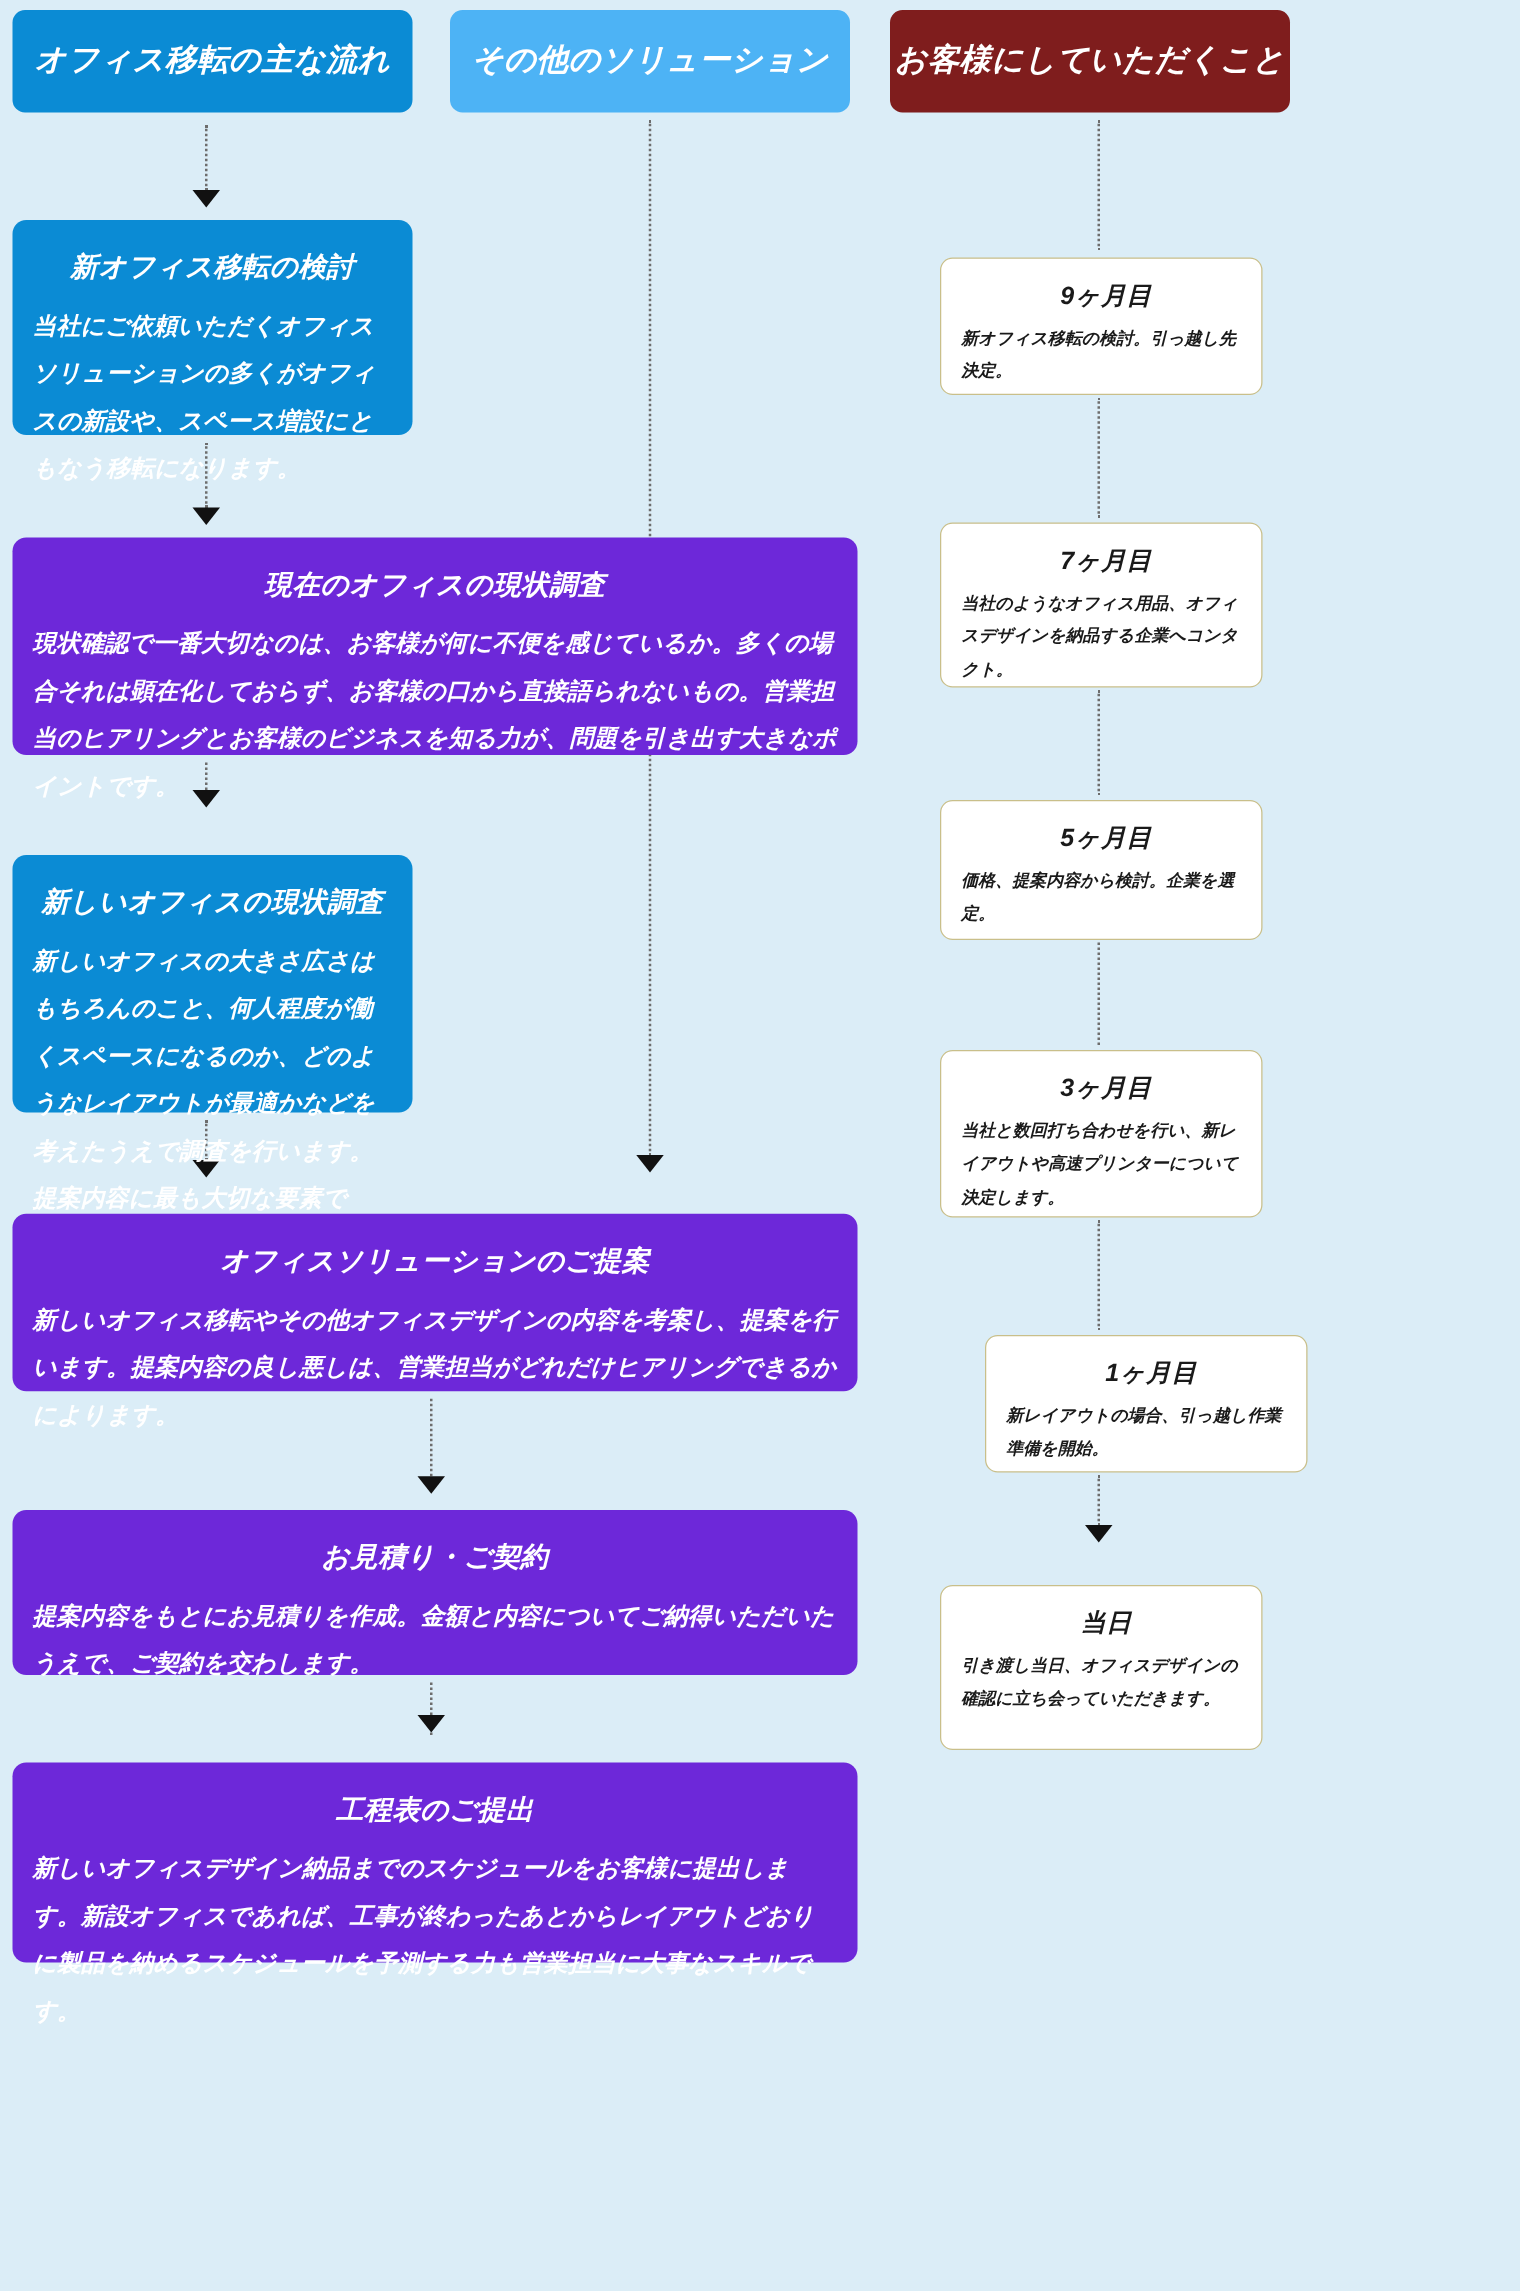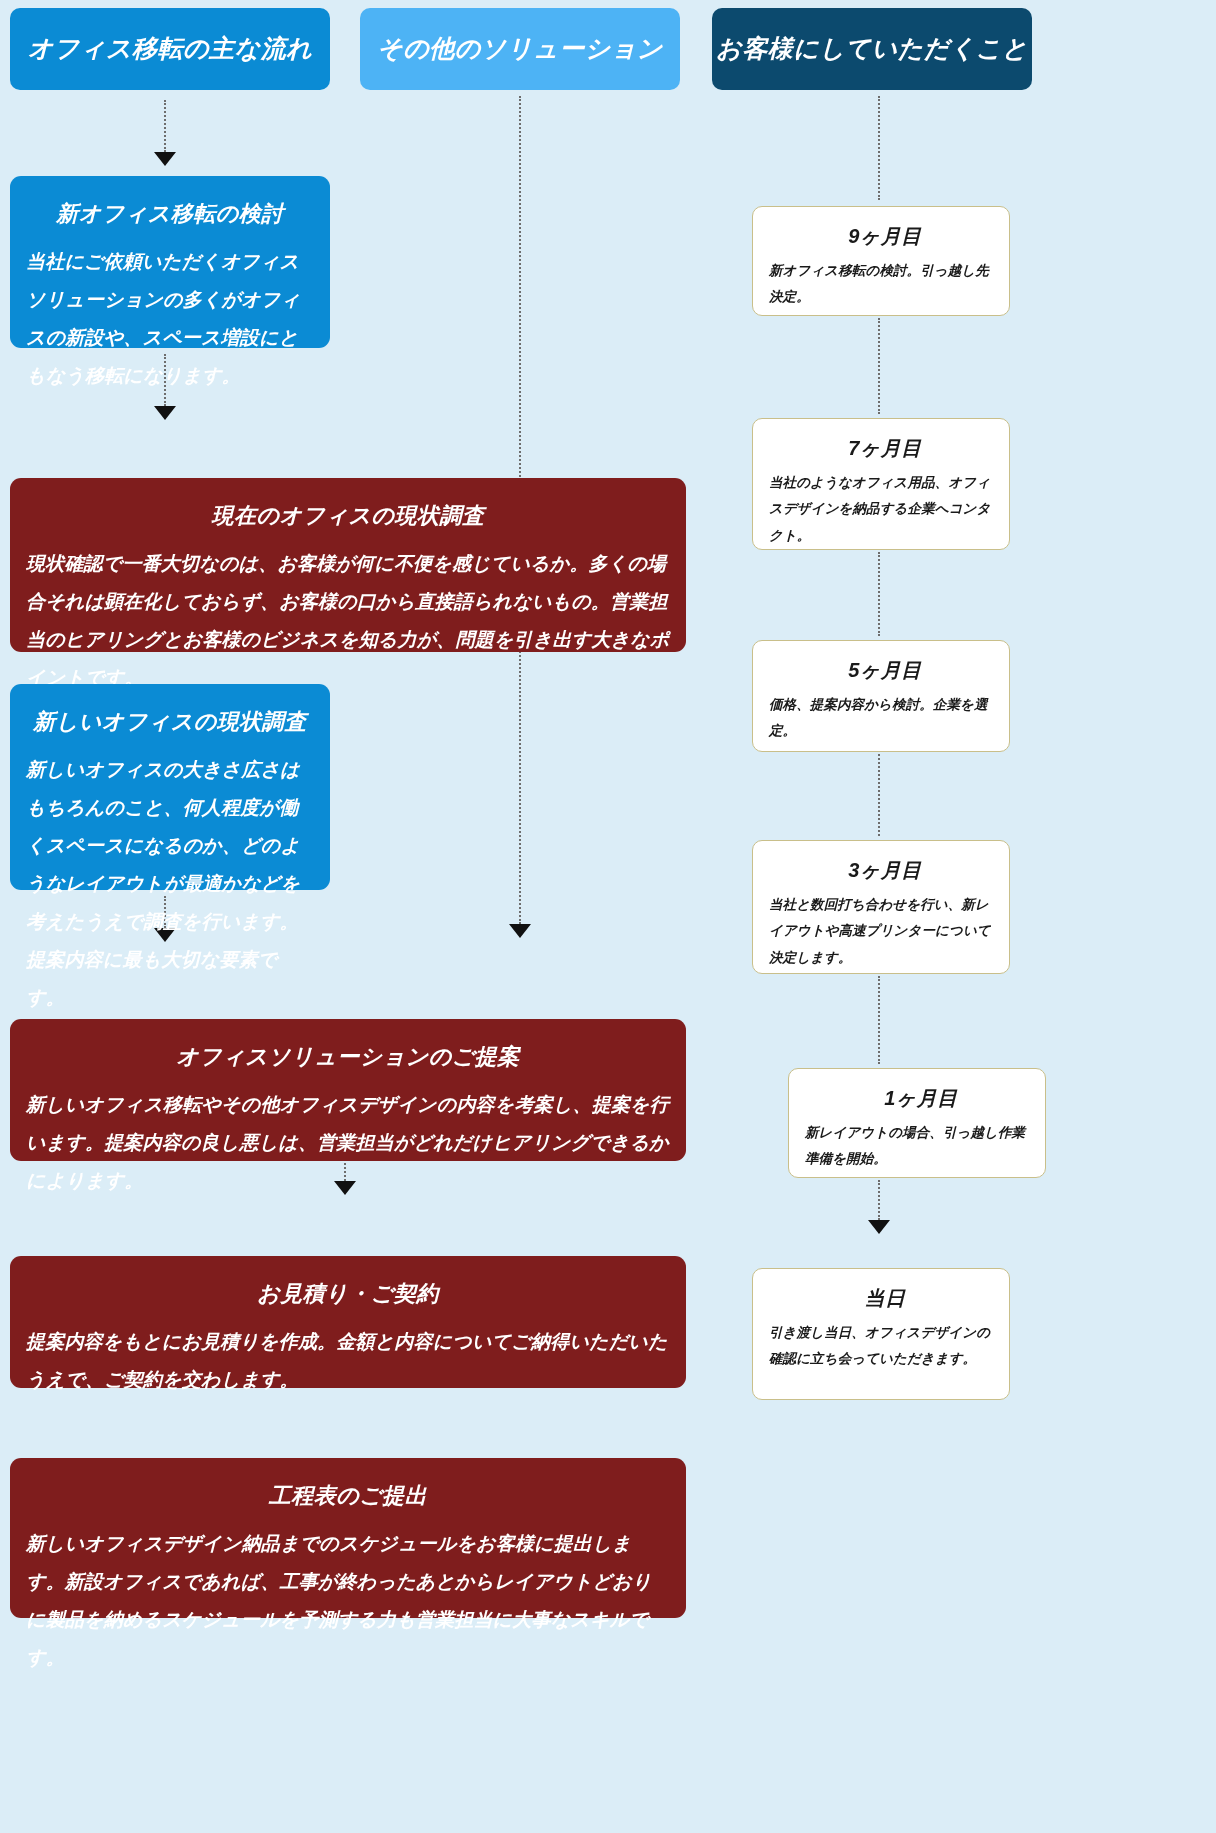--- a/index.html
+++ b/index.html
@@ -45,21 +45,21 @@
   }
   .hdr-other {
     left: 360px; top: 8px;
     width: 320px; height: 82px;
     background: #4db3f5;
     font-size: 25px;
   }
   .hdr-client {
     left: 712px; top: 8px;
     width: 320px; height: 82px;
-    background: #0c4a6e;
+    background: #7f1d1d;
     font-size: 25px;
   }
 
   
   .pbox {
     position: absolute;
     border-radius: 11px;
     color: #ffffff;
     padding: 14px 16px 16px 16px;
   }
@@ -72,21 +72,21 @@
     letter-spacing: 0.5px;
   }
   .pbox .pbox-body {
     font-size: 19px;
     font-weight: bold;
     line-height: 2.0;
     letter-spacing: 0.2px;
   }
 
   .tone-dark  { background: #0b8bd4; }
-  .tone-light { background: #7f1d1d; margin-top: 48px; }
+  .tone-light { background: #6d28d9; }
 
   
   #box-request   { left: 10px;  top: 176px;  width: 320px; height: 172px; }
   #box-current   { left: 10px;  top: 430px;  width: 676px; height: 174px; }
   #box-new       { left: 10px;  top: 684px;  width: 320px; height: 206px; }
   #box-proposal  { left: 10px;  top: 971px;  width: 676px; height: 142px; }
   #box-quote     { left: 10px;  top: 1208px; width: 676px; height: 132px; }
   #box-schedule  { left: 10px;  top: 1410px; width: 676px; height: 160px; }
 
   

